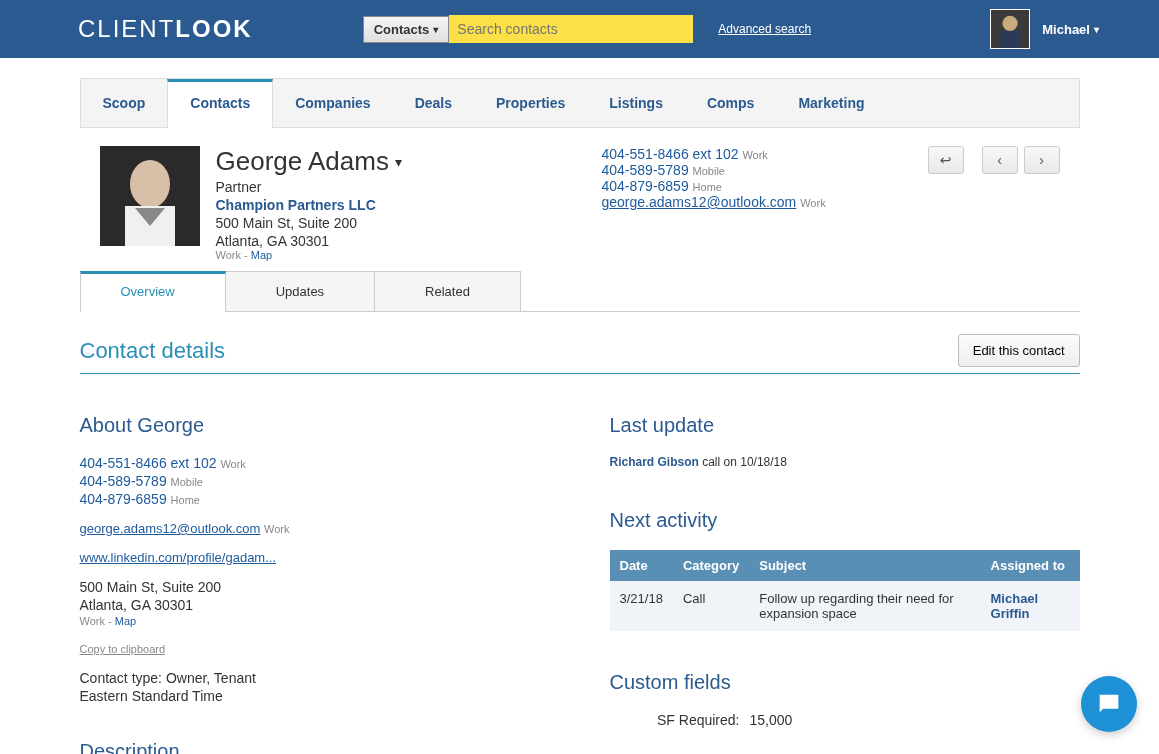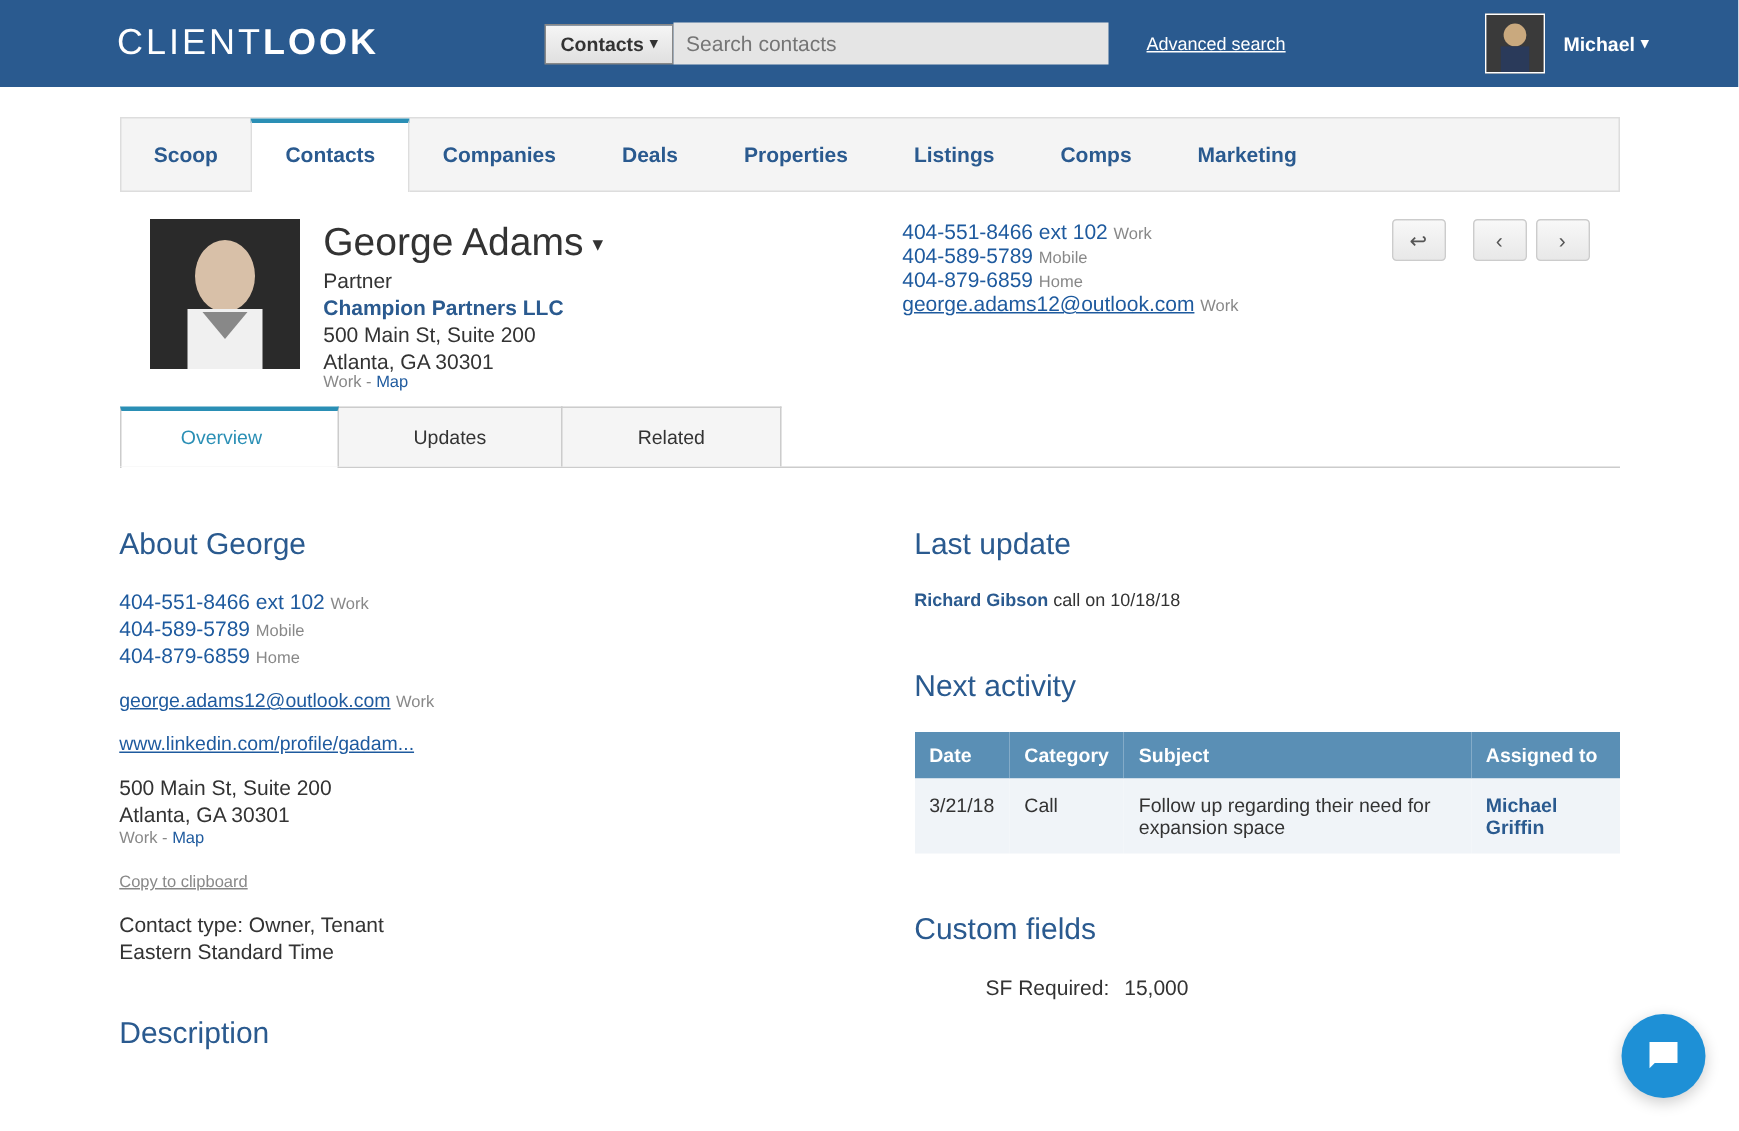--- a/index.html
+++ b/index.html
@@ -7,21 +7,21 @@
 a { color: #1e5a9e; text-decoration: underline; cursor: pointer; }
 a.nolink { text-decoration: none; }
 
 
 .topbar { background: #2a5a8f; height: 58px; display: flex; align-items: center; padding: 0 60px 0 78px; }
 .logo { color: #fff; font-size: 24px; letter-spacing: 2px; font-weight: 300; font-family: Arial, sans-serif; }
 .logo .bold { font-weight: 700; }
 .search-wrap { display: flex; align-items: center; margin-left: 110px; }
 .search-dd { background: linear-gradient(#f5f5f5,#e0e0e0); border: 1px solid #888; padding: 5px 10px; font-size: 13px; font-weight: bold; color: #333; cursor: pointer; display: flex; align-items: center; }
 .search-dd .caret { margin-left: 4px; font-size: 10px; }
-.search-input { width: 290px; padding: 6px 8px; border: none; font-size: 14px; color: #777; background: #e5e5e5; }
+.search-input { width: 244px; padding: 6px 8px; border: none; font-size: 14px; color: #777; background: #fde047; }
 .adv-search { color: #fff; margin-left: 25px; font-size: 12px; }
 .user-area { margin-left: auto; display: flex; align-items: center; gap: 12px; }
 .avatar-sm { width: 40px; height: 40px; background: #444; border: 1px solid #fff; }
 .username { color: #fff; font-weight: bold; font-size: 13px; display:flex; align-items:center; gap:4px; cursor:pointer; }
 .username .caret { font-size: 10px; }
 
 
 .mainwrap { max-width: 1000px; margin: 0 auto; }
 .nav-tabs { display: flex; background: #f4f4f4; border-top: 1px solid #ddd; border-bottom: 1px solid #ddd; margin-top: 20px; border-left:1px solid #ddd; border-right:1px solid #ddd; }
 .nav-tab { padding: 16px 22px; font-weight: bold; color: #2a5a8f; cursor: pointer; font-size: 14px; }
@@ -162,20 +162,24 @@
         </div>
   </div>
 </div>
 
 <div class="sub-tabs">
   <div class="sub-tab active">Overview</div>
   <div class="sub-tab">Updates</div>
   <div class="sub-tab">Related</div>
 </div>
 
+<div class="details-head">
+  <div class="details-title">Contact details</div>
+  <button class="edit-btn">Edit this contact</button>
+</div>
 
 <div class="two-col">
   <div class="col">
     <div class="section-h">About George</div>
     <div class="about-block">
       <div class="about-line"><span style="color:#1e5a9e">404-551-8466 ext 102</span> <span class="small-gray">Work</span></div>
       <div class="about-line"><span style="color:#1e5a9e">404-589-5789</span> <span class="small-gray">Mobile</span></div>
       <div class="about-line"><span style="color:#1e5a9e">404-879-6859</span> <span class="small-gray">Home</span></div>
     </div>
     <div class="about-block">

